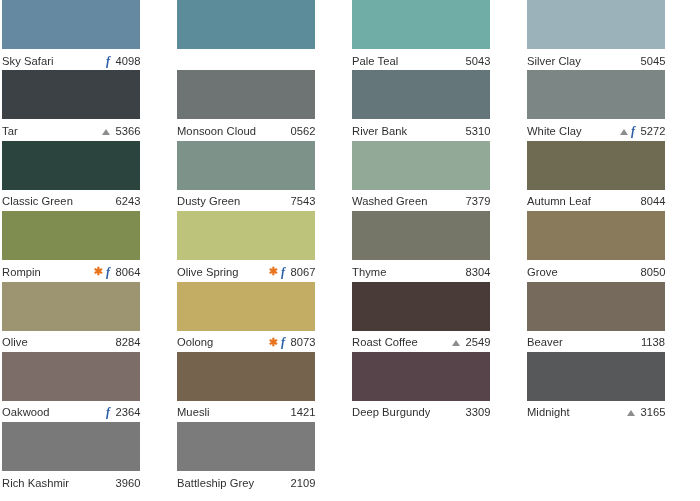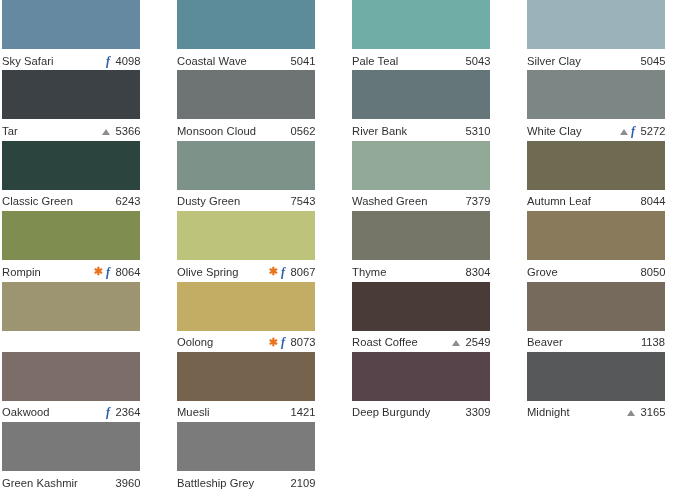--- a/index.html
+++ b/index.html
@@ -142,25 +142,20 @@
       <div class="swatch-meta">
         <span class="swatch-name">Sky Safari</span>
         <span class="swatch-icons">
           <span class="icon-fscript">f</span>
         </span>
         <span class="swatch-code">4098</span>
       </div>
     </div>
     <div class="swatch-cell">
       <div class="swatch-block" style="background: rgb(92, 139, 153);"></div>
-      <div class="swatch-meta">
-        <span class="swatch-name">Coastal Wave</span>
-        <span class="swatch-icons"></span>
-        <span class="swatch-code">5041</span>
-      </div>
     </div>
     <div class="swatch-cell">
       <div class="swatch-block" style="background: rgb(111, 173, 166);"></div>
       <div class="swatch-meta">
         <span class="swatch-name">Pale Teal</span>
         <span class="swatch-icons"></span>
         <span class="swatch-code">5043</span>
       </div>
     </div>
     <div class="swatch-cell">
@@ -273,20 +268,25 @@
     <div class="swatch-cell">
       <div class="swatch-block" style="background: rgb(137, 122, 91);"></div>
       <div class="swatch-meta">
         <span class="swatch-name">Grove</span>
         <span class="swatch-icons"></span>
         <span class="swatch-code">8050</span>
       </div>
     </div>
     <div class="swatch-cell">
       <div class="swatch-block" style="background: rgb(157, 148, 113);"></div>
+      <div class="swatch-meta">
+        <span class="swatch-name">Olive</span>
+        <span class="swatch-icons"></span>
+        <span class="swatch-code">8284</span>
+      </div>
     </div>
     <div class="swatch-cell">
       <div class="swatch-block" style="background: rgb(195, 172, 99);"></div>
       <div class="swatch-meta">
         <span class="swatch-name">Oolong</span>
         <span class="swatch-icons">
           <span class="icon-asterisk">✱</span>
           <span class="icon-fscript">f</span>
         </span>
         <span class="swatch-code">8073</span>
@@ -342,21 +342,21 @@
         <span class="swatch-name">Midnight</span>
         <span class="swatch-icons">
           <span class="icon-triangle"></span>
         </span>
         <span class="swatch-code">3165</span>
       </div>
     </div>
     <div class="swatch-cell">
       <div class="swatch-block" style="background: rgb(122, 121, 121);"></div>
       <div class="swatch-meta">
-        <span class="swatch-name">Green Kashmir</span>
+        <span class="swatch-name">Rich Kashmir</span>
         <span class="swatch-icons"></span>
         <span class="swatch-code">3960</span>
       </div>
     </div>
     <div class="swatch-cell">
       <div class="swatch-block" style="background: rgb(124, 123, 123);"></div>
       <div class="swatch-meta">
         <span class="swatch-name">Battleship Grey</span>
         <span class="swatch-icons"></span>
         <span class="swatch-code">2109</span>

